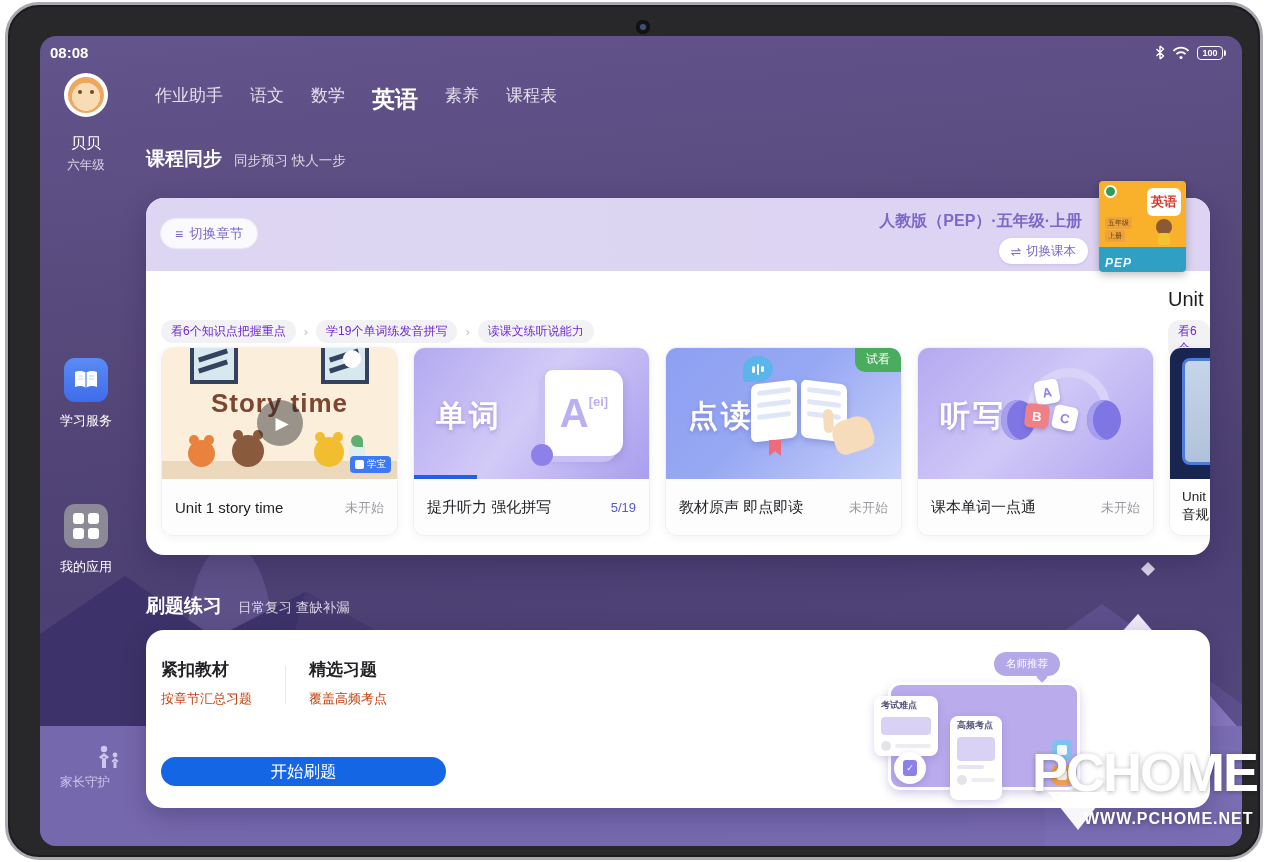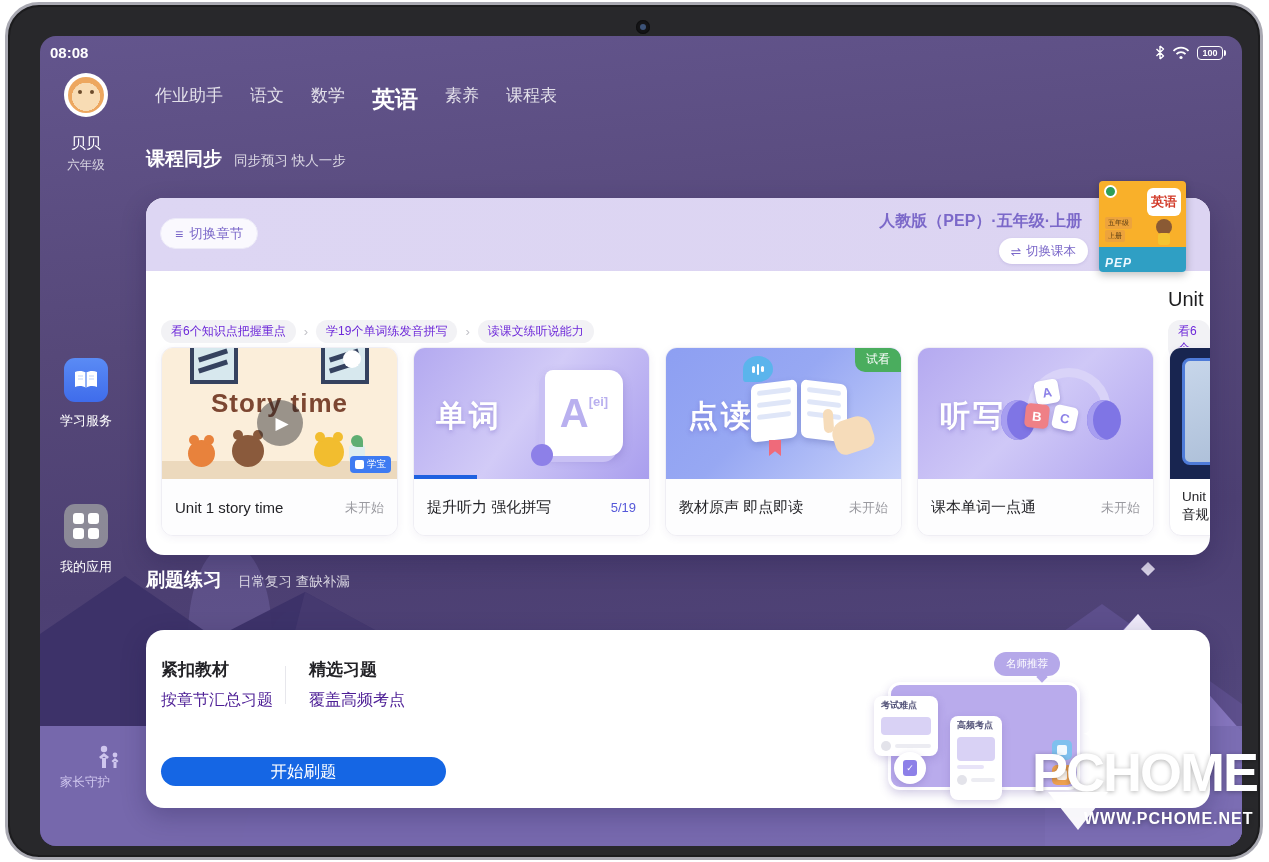--- a/index.html
+++ b/index.html
@@ -57,21 +57,21 @@
   
   .nav { position:absolute; left:115px; top:48px; display:flex; align-items:flex-start; gap:27px; }
   .nav span { color:rgba(255,255,255,.82); font-size:17px; cursor:pointer; }
   .nav span.active { color:#fff; font-size:23px; font-weight:bold; }
 
   
   .sec-head { position:absolute; display:flex; align-items:baseline; gap:12px; }
   .sec-head .t { color:#fff; font-size:19px; font-weight:bold; }
   .sec-head .s { color:rgba(255,255,255,.78); font-size:13.5px; }
   .head-sync { left:106px; top:110px; }
-  .head-practice { left:106px; top:531px;gap:16px; }
+  .head-practice { left:106px; top:557px;gap:16px; }
 
   
   .course-card { position:absolute; left:106px; top:162px; width:1064px; height:357px;
     background:#fff; border-radius:18px; overflow:hidden;
     box-shadow:0 8px 24px rgba(30,20,70,.28); }
   .course-header { position:absolute; left:0; top:0; width:100%; height:73px;
     background:linear-gradient(90deg,#ddd6f3,#dcd4f2); }
   .chapter-pill { position:absolute; left:14px; top:20px; height:31px; padding:0 14px;
     background:#faf9fe; border:1px solid #eceaf8; border-radius:16px; display:flex; align-items:center;
     gap:6px; color:#7b68c9; font-size:13.5px; cursor:pointer; }
@@ -202,21 +202,21 @@
   .img-next::after { content:""; position:absolute; left:12px; top:10px; right:-10px; bottom:14px;
     border:3px solid #4e7bd8; border-radius:8px; background:linear-gradient(160deg,#c7d6ea,#9fb3cf); }
   .next-cap { display:block; padding:9px 0 0 12px; }
   .next-cap span { display:block; color:#242428; font-size:13.5px; line-height:18px; white-space:nowrap; }
 
   
   .practice-card { position:absolute; left:106px; top:594px; width:1064px; height:178px;
     background:#fff; border-radius:18px; box-shadow:0 8px 24px rgba(30,20,70,.28); overflow:hidden; }
   .feat { position:absolute; top:28px; }
   .feat .ft { color:#222226; font-size:17px; font-weight:bold; }
-  .feat .fd { color:#4c1d95; font-size:16px; margin-top:9px; }
+  .feat .fd { color:#c2410c; font-size:13px; margin-top:9px; }
   .feat1 { left:15px; } .feat2 { left:163px; }
   .feat-div { position:absolute; left:139px; top:36px; width:1px; height:38px; background:#e7e7ec; }
   .start-btn { position:absolute; left:15px; top:127px; width:285px; height:29px; border:none;
     background:#1566e4; color:#fff; font-size:16.5px; border-radius:18px; cursor:pointer;
     font-family:inherit; }
 
   
   .illus { position:absolute; left:700px; top:0; width:340px; height:178px; }
   .il-bubble { position:absolute; left:148px; top:22px; background:#b5a8e9; color:#fff;
     font-size:10.5px; padding:5px 12px; border-radius:12px; }

